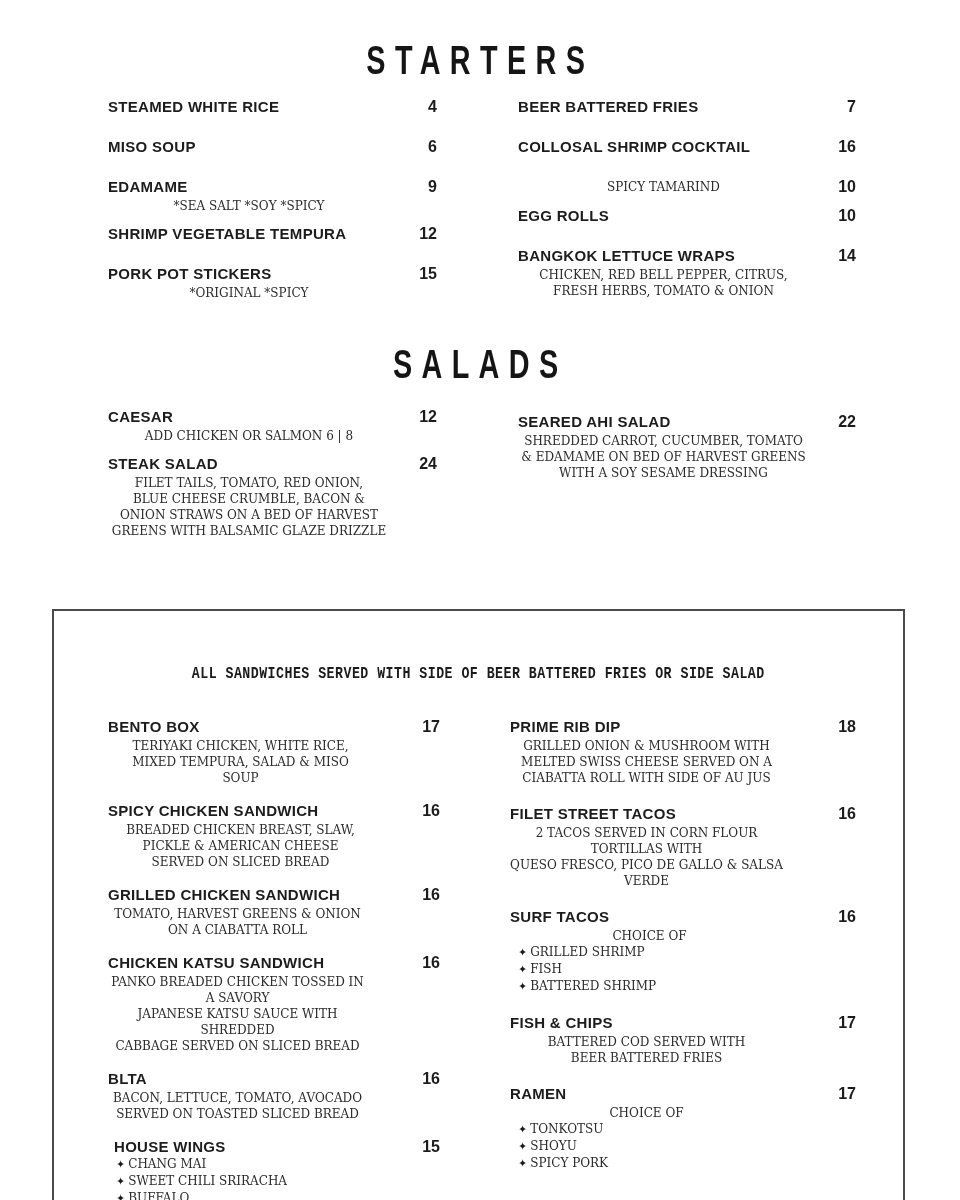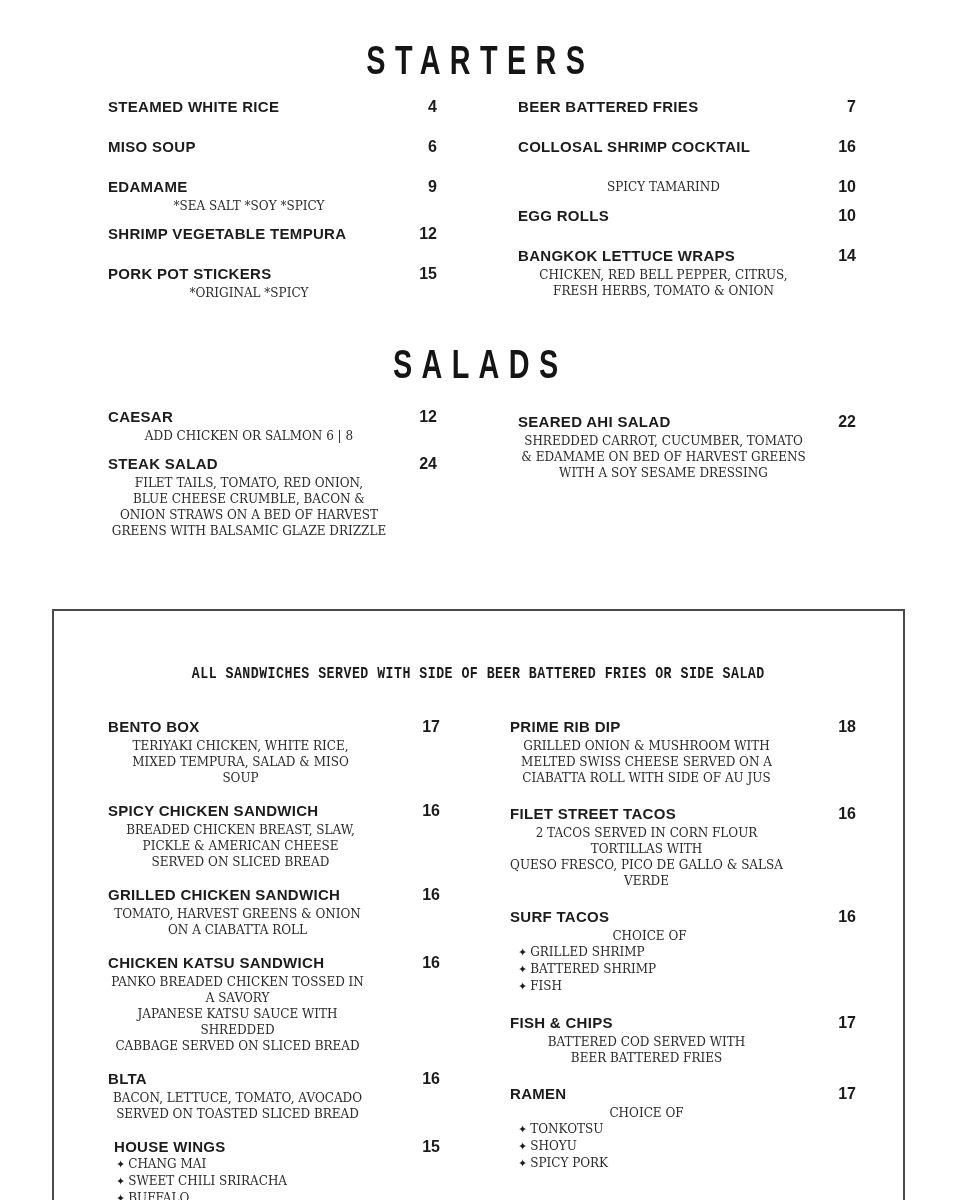--- a/index.html
+++ b/index.html
@@ -289,22 +289,22 @@
           </div>
           <div class="item-price">16</div>
         </div>
 
         <div class="item">
           <div class="item-main">
             <div class="item-name">SURF TACOS</div>
             <div class="item-desc indent">CHOICE OF</div>
             <ul class="opts">
               <li><span class="star-icon">✦</span><span>GRILLED SHRIMP</span></li>
+              <li><span class="star-icon">✦</span><span>FISH</span></li>
               <li><span class="star-icon">✦</span><span>BATTERED SHRIMP</span></li>
-              <li><span class="star-icon">✦</span><span>FISH</span></li>
             </ul>
           </div>
           <div class="item-price">16</div>
         </div>
 
         <div class="item">
           <div class="item-main">
             <div class="item-name">FISH &amp; CHIPS</div>
             <div class="item-desc">BATTERED COD SERVED WITH
 BEER BATTERED FRIES</div>

